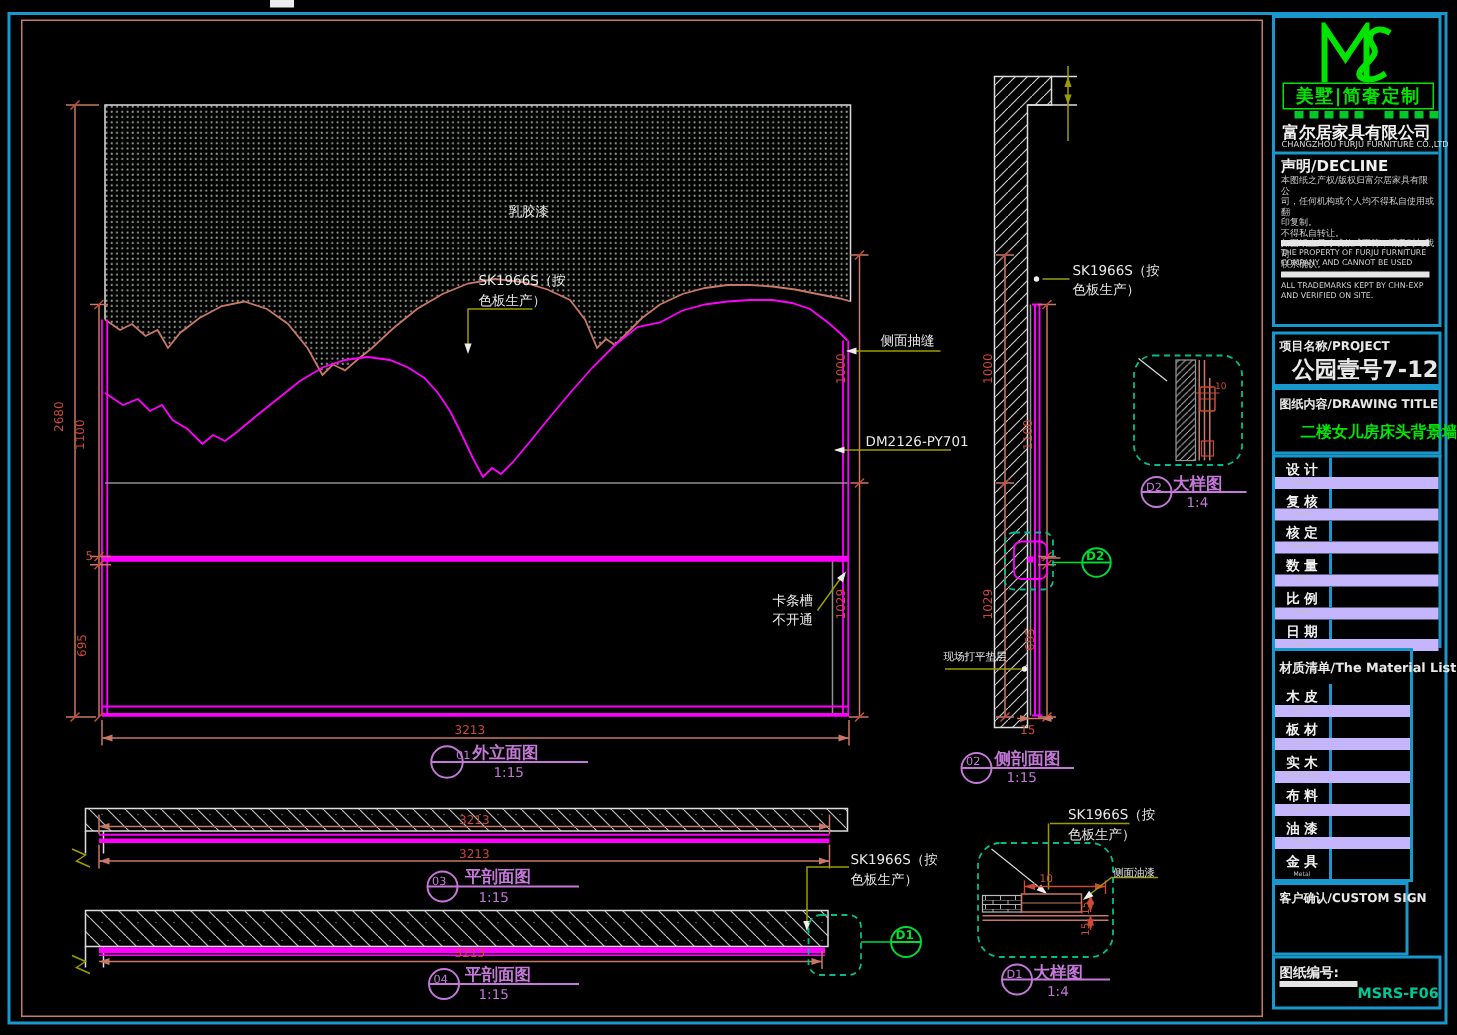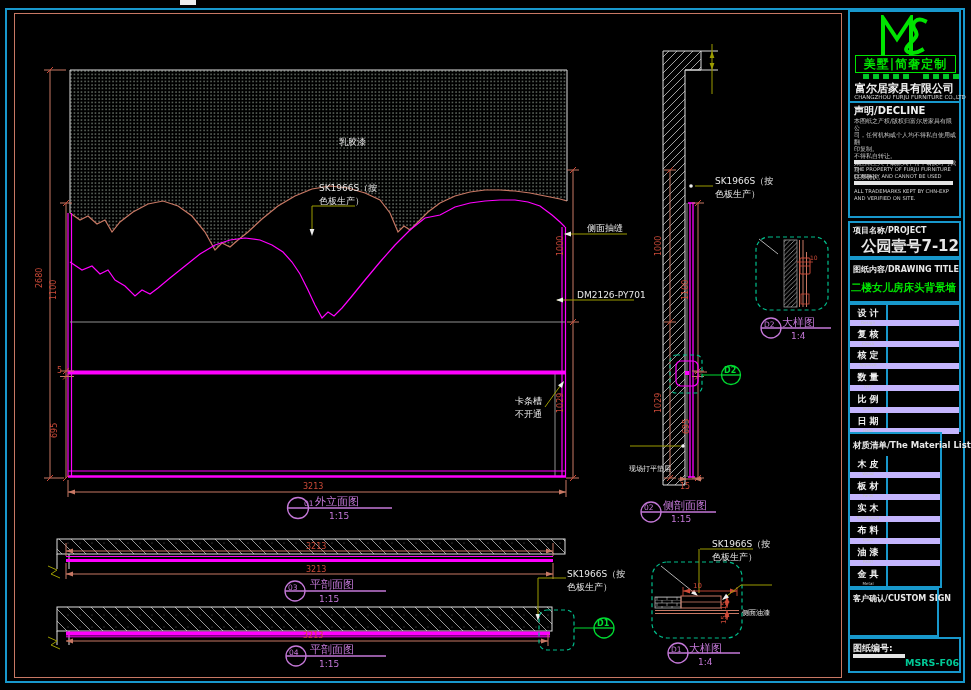--- a/index.html
+++ b/index.html
@@ -5,50 +5,50 @@
   html,body{margin:0;padding:0;background:#000;}
   .sheet{position:relative;width:971px;height:690px;background:#000;overflow:hidden;
          font-family:"DejaVu Sans",sans-serif;}
   .abs{position:absolute;}
   
   .outer-border{left:5px;top:8px;width:956px;height:671px;border:2px solid #1898CC;}
   .inner-border{left:14px;top:13px;width:826px;height:663px;border:1px solid #C87864;}
   .top-tick{left:180px;top:0;width:16px;height:5px;background:#EDEDED;}
   
   .lab{position:absolute;color:#E8E8E8;font-size:9px;line-height:11px;white-space:nowrap;}
-  .lab.s7{font-size:7px;margin-top:31px;}
+  .lab.s7{font-size:7px;}
   .hdim{position:absolute;color:#CC4A38;font-size:8px;line-height:9px;white-space:nowrap;}
   .hdim.s7{font-size:7px;}
   .hdim.s6{font-size:6px;}
   .vdim{position:absolute;color:#CC4A38;font-size:8px;line-height:10px;height:10px;white-space:nowrap;
         transform:rotate(-90deg);transform-origin:0 100%;}
   .vdim.s7{font-size:7px;}
-  .vtt{position:absolute;color:#C478D8;font-size:11px;font-weight:normal;line-height:13px;white-space:nowrap;}
+  .vtt{position:absolute;color:#C478D8;font-size:11px;font-weight:bold;line-height:13px;white-space:nowrap;}
   .vts{position:absolute;color:#C478D8;font-size:9px;font-weight:normal;line-height:11px;white-space:nowrap;}
   .vtm{position:absolute;color:#C478D8;font-size:7.5px;line-height:9px;white-space:nowrap;}
   .gm{position:absolute;color:#00DC32;font-size:8px;font-weight:bold;line-height:9px;white-space:nowrap;}
   
   .tbx{position:absolute;border:2px solid #1898CC;box-sizing:border-box;}
   .tb-label{position:absolute;color:#E8E8E8;font-size:8px;font-weight:bold;white-space:nowrap;}
-  .tb-green{color:#00E400;}
+  .tb-green{color:#00E400;padding-left:16px;}
   .brandplate{position:absolute;left:5px;top:43px;width:99px;height:16px;border:1px solid #00E400;
               color:#00E400;font-size:12px;font-weight:bold;text-align:center;line-height:16px;letter-spacing:1px;}
   .sqrow{position:absolute;left:13px;top:62px;display:flex;}
   .sqrow i{display:block;width:6px;height:5px;background:#00C828;margin-right:4px;}
   .sqrow i.gap{margin-right:14px;}
   .company{position:absolute;left:0;top:69px;width:100%;text-align:center;color:#F0F0F0;
            font-size:11px;font-weight:bold;white-space:nowrap;}
   .companyen{position:absolute;left:0;top:81px;width:100%;text-align:center;color:#D8D8D8;
              font-size:6px;white-space:nowrap;transform:scale(.92);}
   .tbdivider{position:absolute;left:0;top:89px;width:100%;height:2px;background:#1898CC;}
   .declh{position:absolute;left:4px;top:92px;color:#F0F0F0;font-size:10px;font-weight:bold;}
   .declcn{position:absolute;left:4px;top:105px;color:#C8C8C8;font-size:6px;line-height:7px;width:103px;}
   .wbar{position:absolute;left:4px;width:99px;height:4px;background:#E4E4E4;}
   .declen{position:absolute;left:4px;color:#D0D0D0;font-size:5.5px;line-height:6.5px;white-space:nowrap;transform:scale(.95);transform-origin:0 0;}
-  .row6{position:absolute;left:0;right:0;display:flex;box-sizing:border-box;border-bottom:6px solid #c4b5fd;}
+  .row6{position:absolute;left:0;right:0;display:flex;box-sizing:border-box;border-bottom:8px solid #c4b5fd;}
   .row6 .c1{width:38px;border-right:2px solid #1898CC;box-sizing:border-box;position:relative;}
   .row6 .c1 .cn{color:#F0F0F0;font-size:9px;font-weight:bold;text-align:center;margin-top:2px;white-space:nowrap;}
   .row6 .c1 .en{color:#C0C0C0;font-size:4.5px;text-align:center;white-space:nowrap;transform:scale(.9);}
   .row6 .c2{flex:1;}
 </style>
 </head>
 <body>
 
 <div class="sheet">
 

